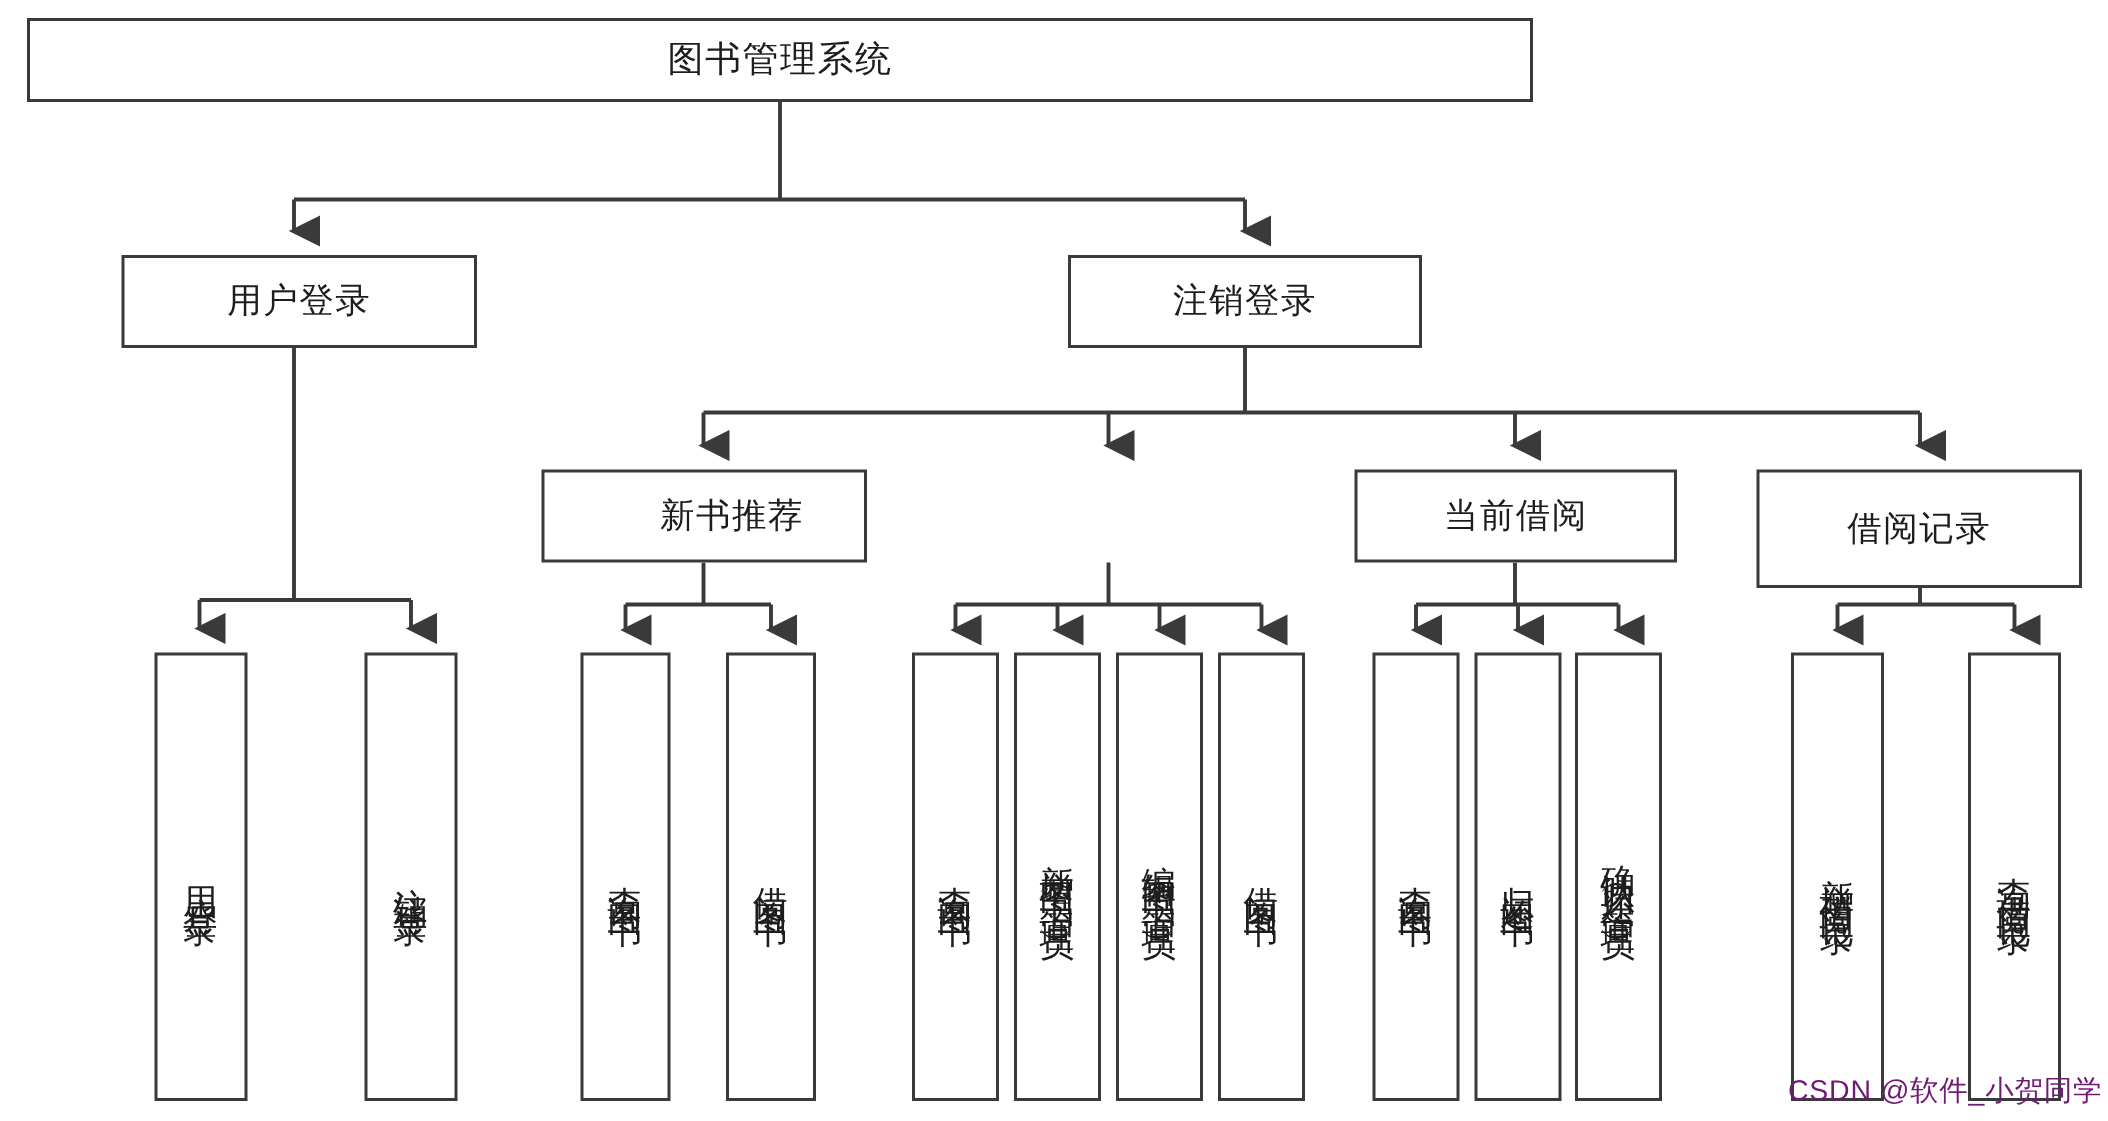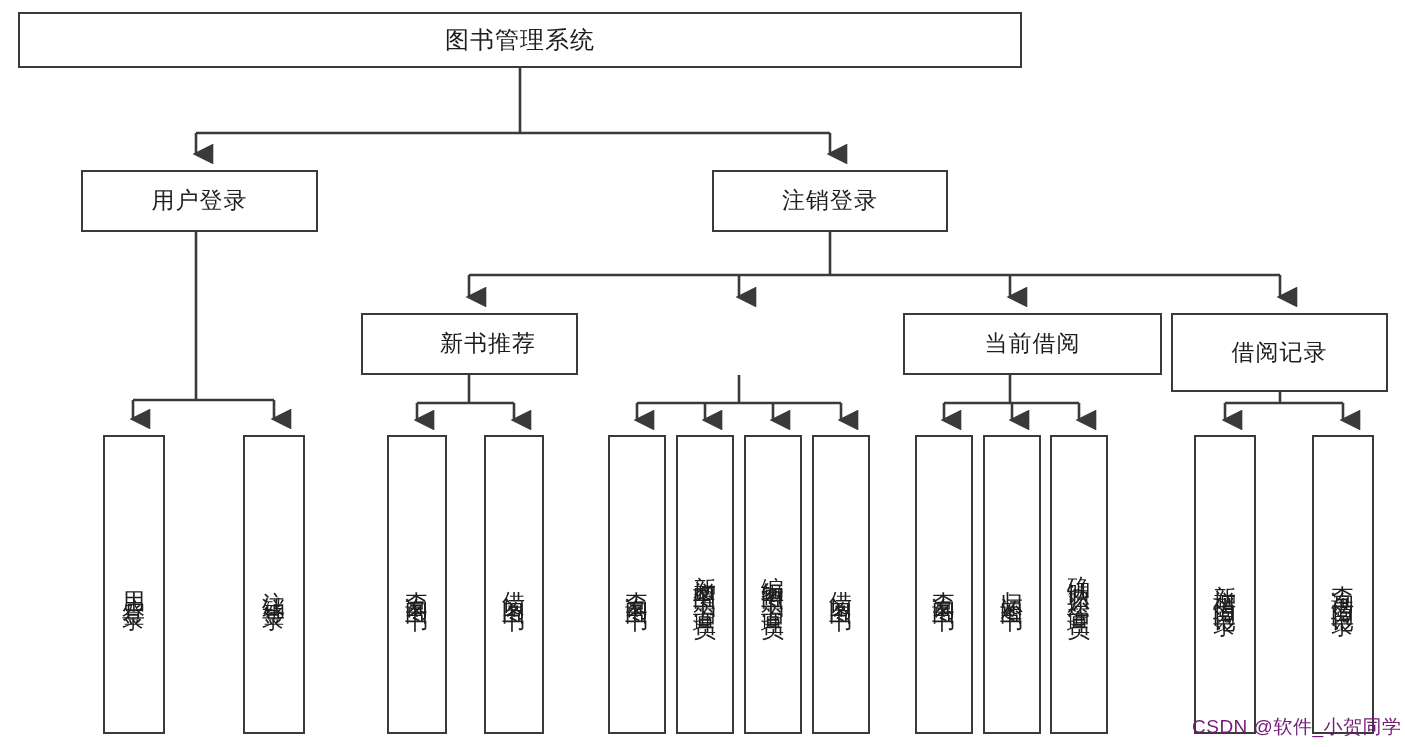--- a/index.html
+++ b/index.html
@@ -131,21 +131,21 @@
   <div class="node horiz" style="left:81px; top:170px; width:237px; height:62px;">
     <span>用户登录</span>
   </div>
   <div class="node horiz" style="left:712px; top:170px; width:236px; height:62px;">
     <span>注销登录</span>
   </div>
 
   <div class="node horiz" style="left:361px; top:313px; width:217px; height:62px;padding-left:37px;">
     <span>新书推荐</span>
   </div>
-  <div class="node horiz" style="left:903px; top:313px; width:259px; height:62px;">
+  <div class="node horiz" style="left:903px; top:313px; width:215px; height:62px;">
     <span>当前借阅</span>
   </div>
   <div class="node horiz" style="left:1171px; top:313px; width:217px; height:79px;">
     <span>借阅记录</span>
   </div>
 
   <div class="node leaf" style="left:103px; top:435px; width:62px; height:299px;">
     <span class="leaf-text">用户登录</span>
   </div>
   <div class="node leaf" style="left:243px; top:435px; width:62px; height:299px;">

